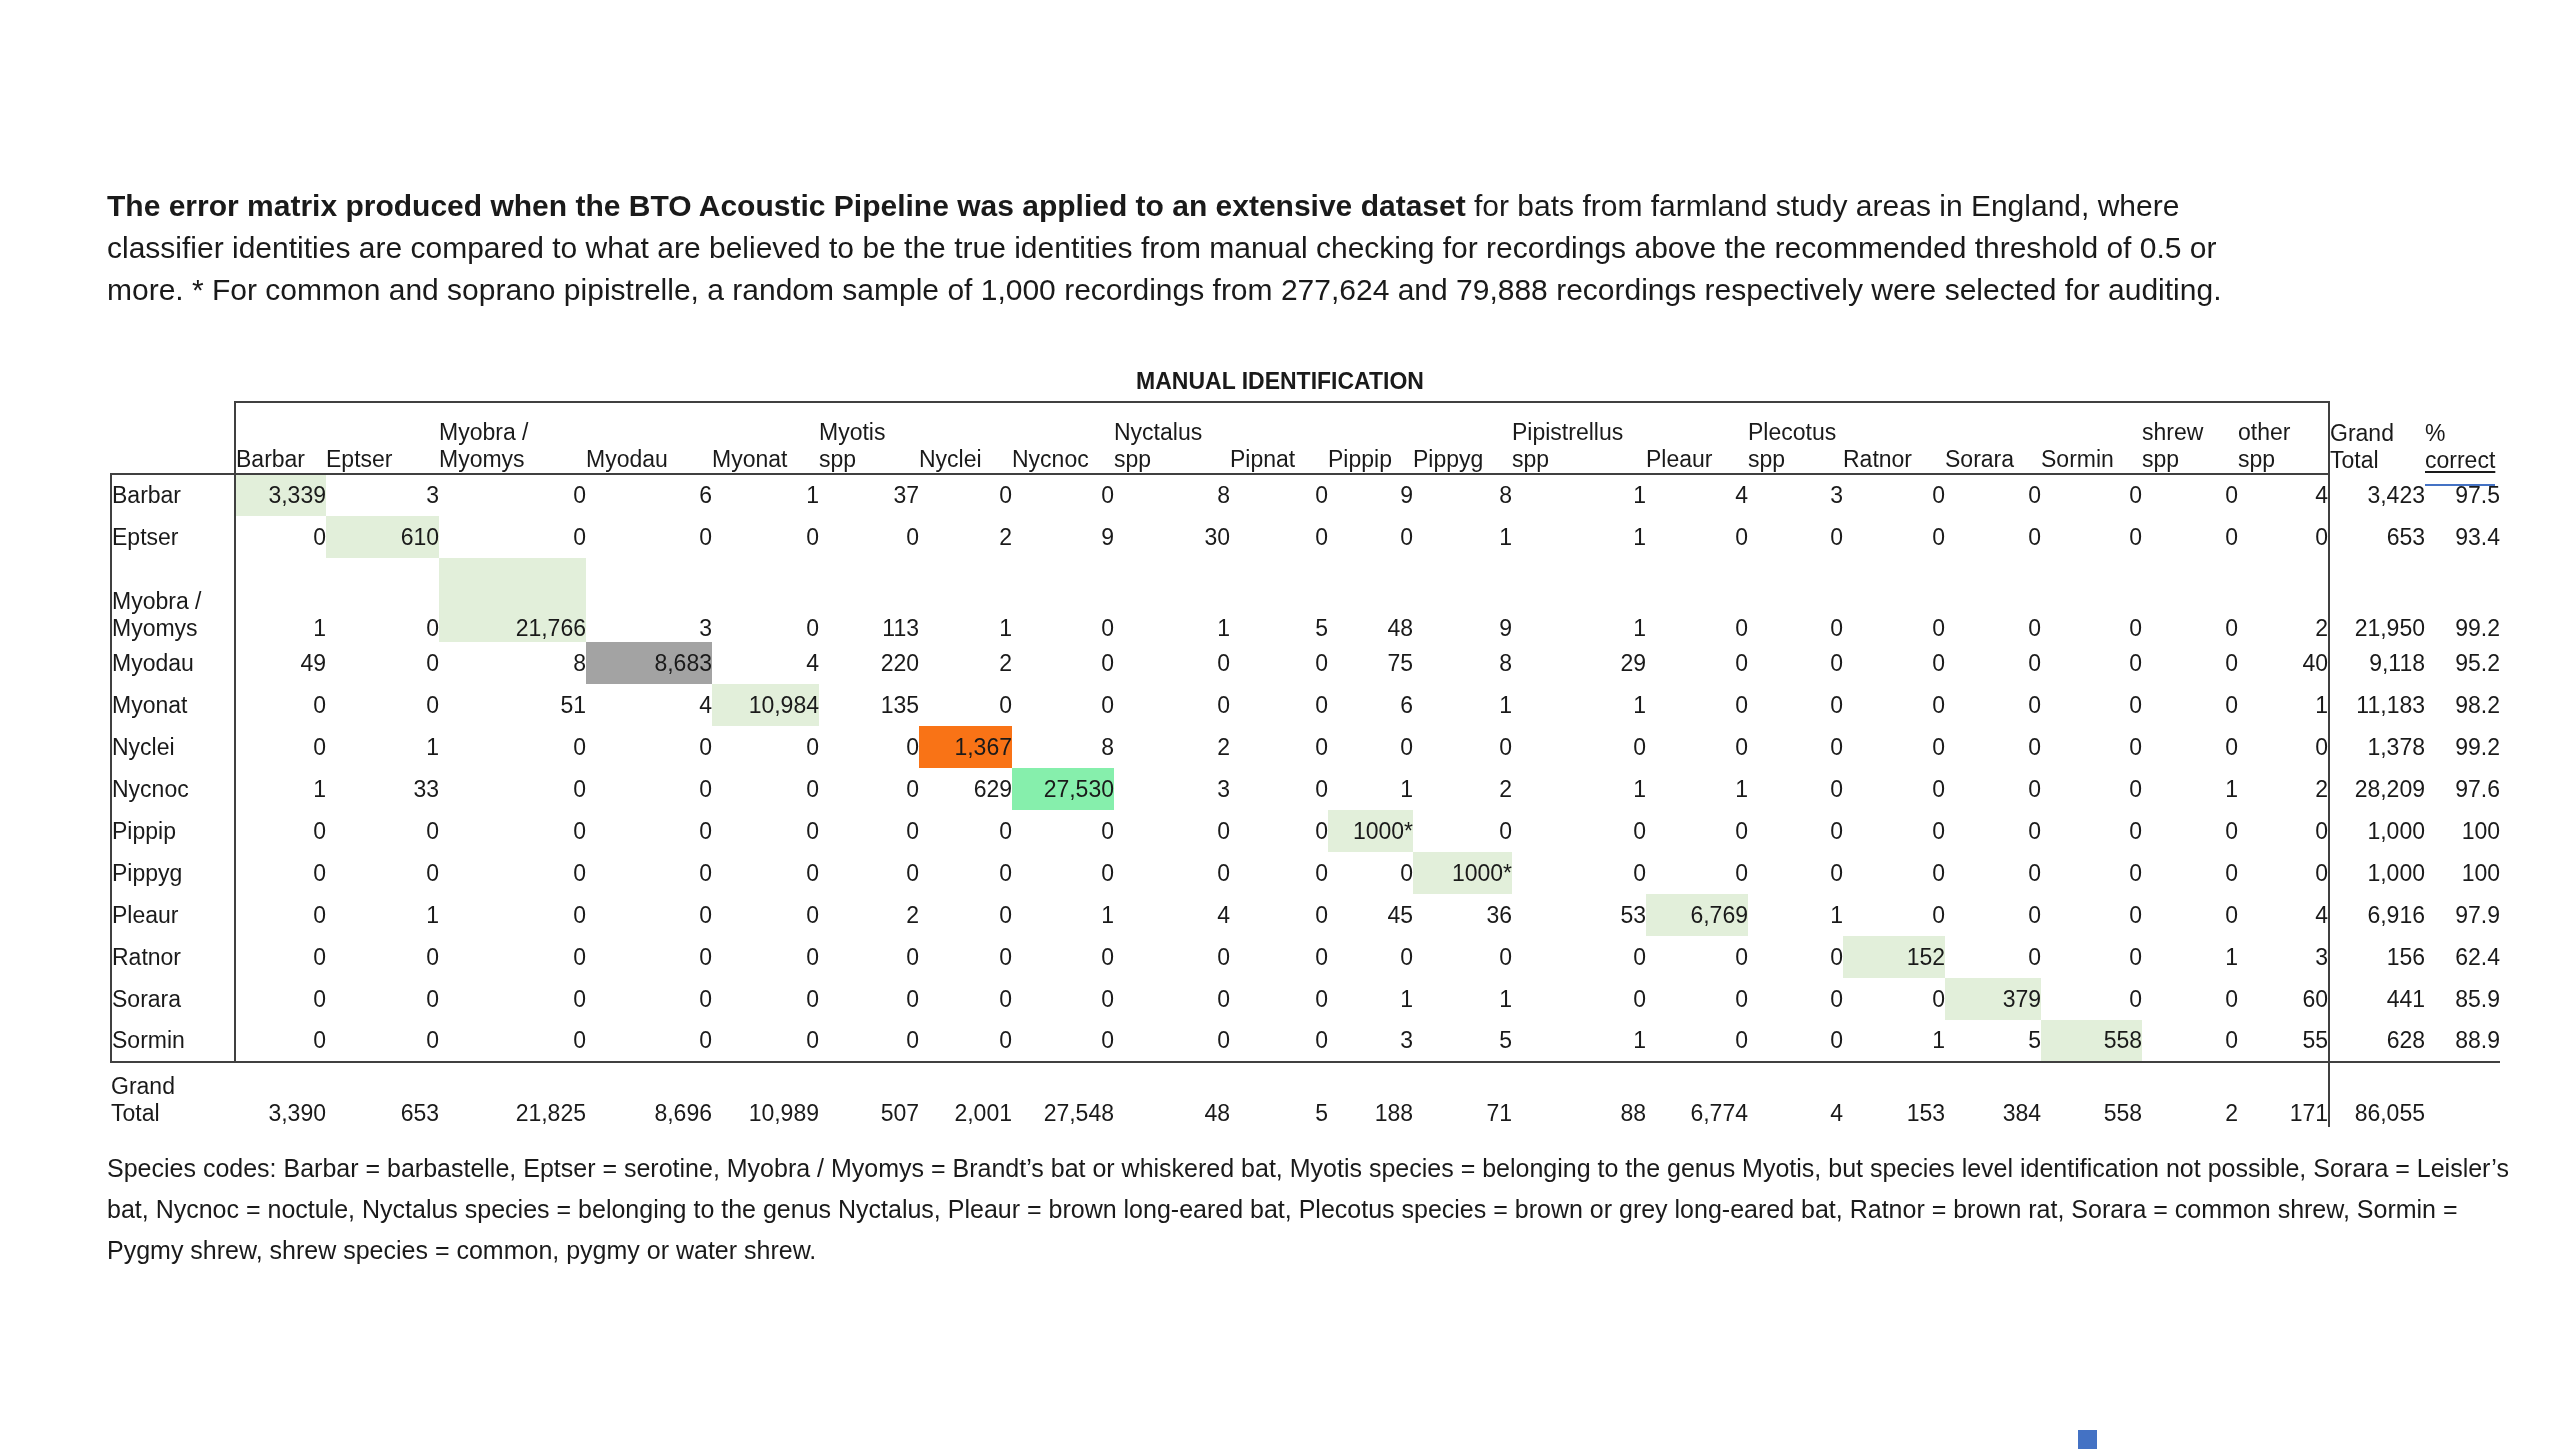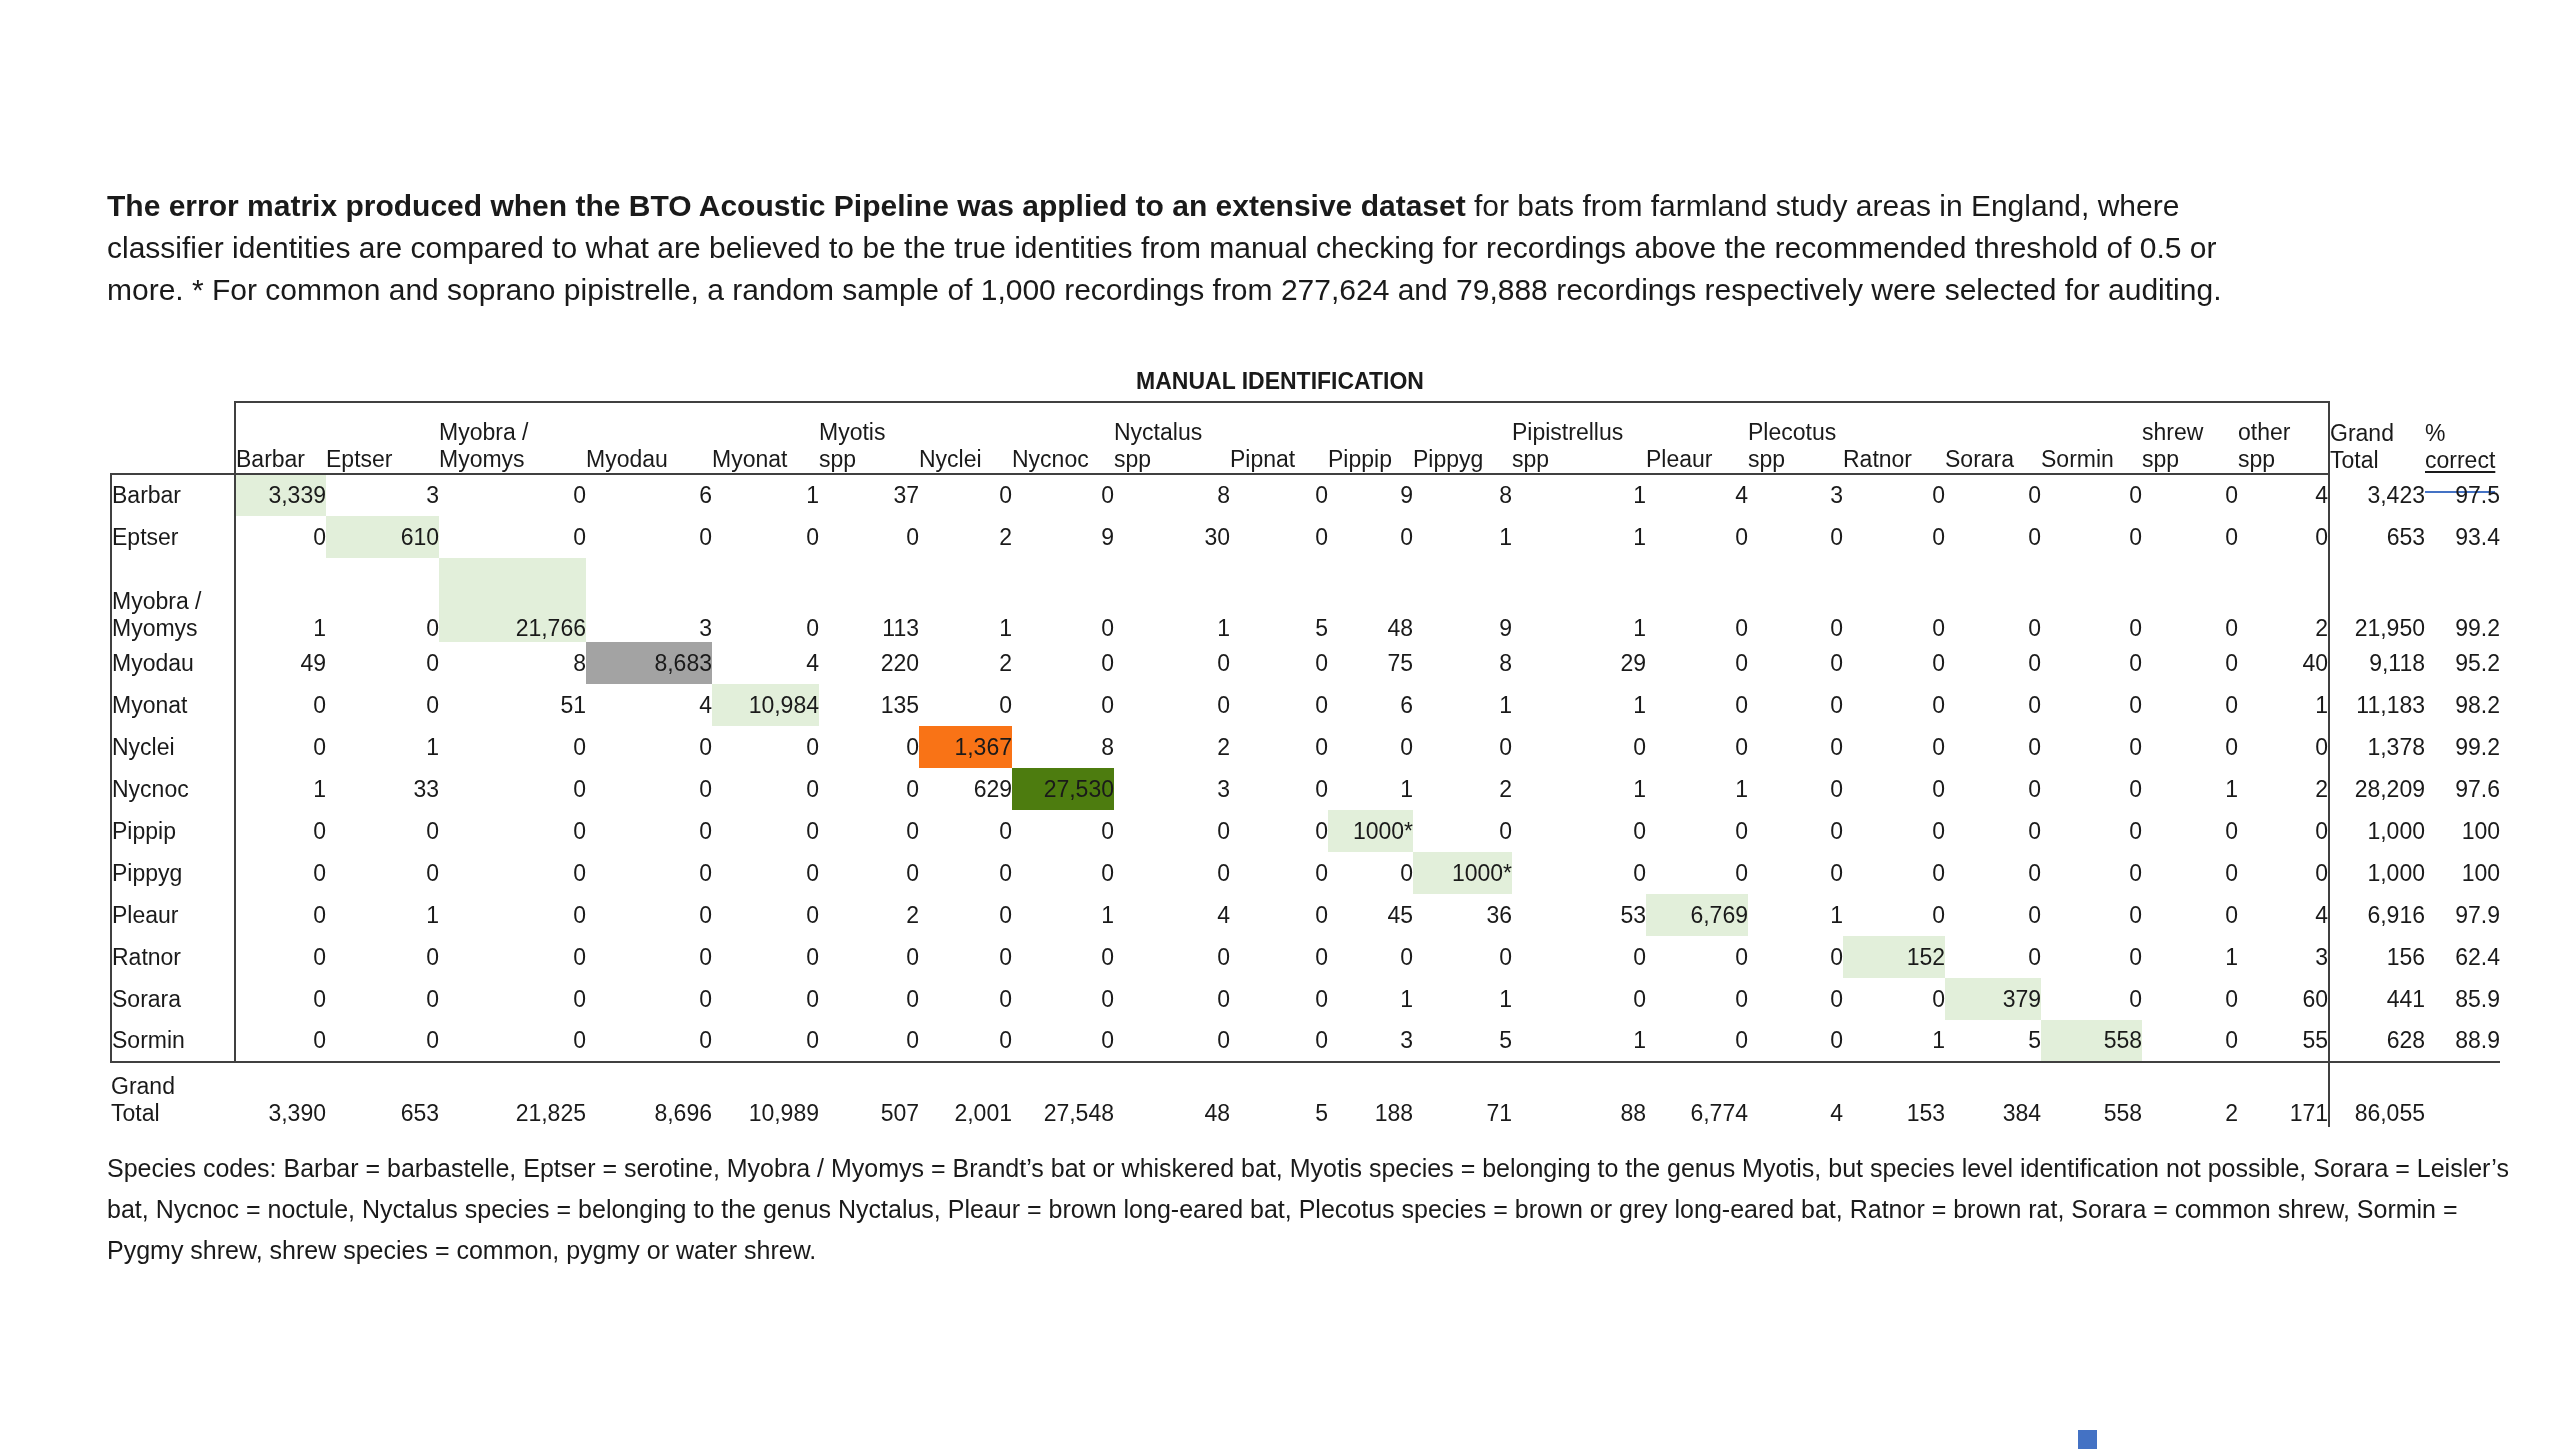--- a/index.html
+++ b/index.html
@@ -57,21 +57,21 @@
   }
   th.hdr-label { padding-left: 10.3px; border-bottom: 2.2px solid #404040; }
   th.hdr-data { border-top: 2.2px solid #404040; border-bottom: 2.2px solid #404040; }
   th.hdr-data.first { border-left: 2.2px solid #404040; }
   th.hdr-data.last  { border-right: 2.2px solid #404040; }
   th.hdr-gt, th.hdr-pct { font-weight: bold; padding-left: 17.7px; }
   .correct-u {
     text-decoration: underline;
     text-underline-offset: 2.9px;
     border-bottom: 2.9px solid #4472C4;
-    padding-bottom: 18px;
+    padding-bottom: 11px;
   }
   tbody tr { height: 42px; }
   tbody tr.row-double { height: 84px; }
   tbody tr.gt-row { height: 65px; }
   tbody td {
     text-align: right;
     padding-right: 10.3px;
     vertical-align: middle;
   }
   td.label {
@@ -389,21 +389,21 @@
         <td class="label">
           <div>Nycnoc</div>
         </td>
         <td class="data first">1</td>
         <td class="data">33</td>
         <td class="data">0</td>
         <td class="data">0</td>
         <td class="data">0</td>
         <td class="data">0</td>
         <td class="data">629</td>
-        <td class="data hl" style="background: #4d7c0f;">27,530</td>
+        <td class="data hl" style="background: #86efac;">27,530</td>
         <td class="data">3</td>
         <td class="data">0</td>
         <td class="data">1</td>
         <td class="data">2</td>
         <td class="data">1</td>
         <td class="data">1</td>
         <td class="data">0</td>
         <td class="data">0</td>
         <td class="data">0</td>
         <td class="data">0</td>

